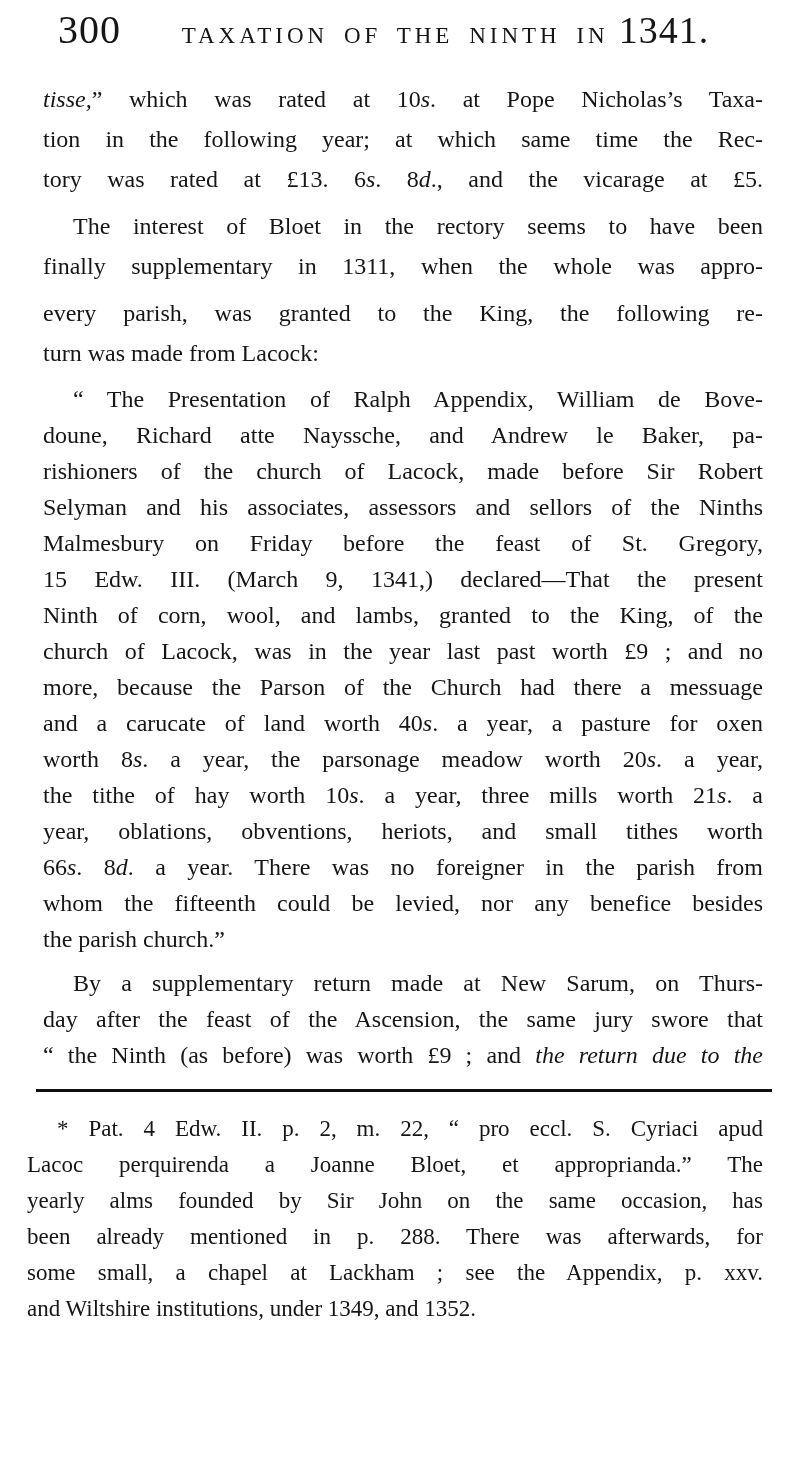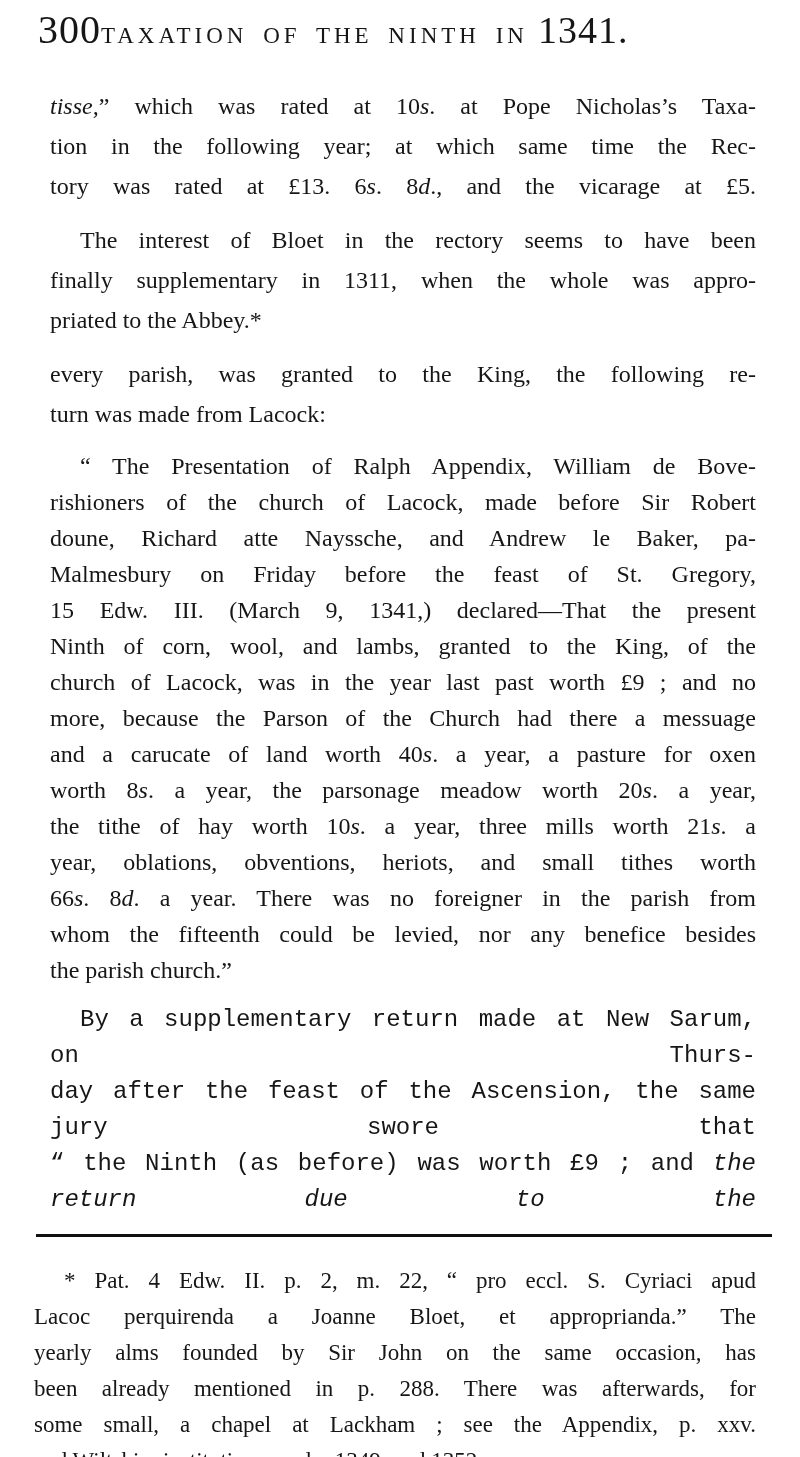--- a/index.html
+++ b/index.html
@@ -16,54 +16,55 @@
   
   .header {
     display: flex;
     align-items: baseline;
     padding: 8px 30px 0 38px;
   }
   .pagenum {
     font-size: 40px;
     line-height: 44px;
     letter-spacing: 1px;
+    margin-left: 20px;
   }
   .head-title {
     flex: 1;
-    text-align: left;
+    text-align: center;
     white-space: nowrap;
   }
   .title-caps {
     font-size: 23px;
     letter-spacing: 4px;
     word-spacing: 6px;
   }
   .title-year {
     font-size: 38px;
     letter-spacing: 1px;
     padding-left: 6px;
   }
   
   .body-text {
     padding: 20px 30px 0 36px;
     font-size: 24px;
   }
-  .para { margin: 14px; }
+  .para { margin: 7px; }
   .line {
     text-align: justify;
     text-align-last: justify;
     line-height: 40px;
     min-height: 40px;
   }
   .line.end { text-align-last: left; }
   .line.indent { text-indent: 30px; }
   .it { font-style: italic; }
   .para-quote .line, .para-supp .line { line-height: 36px; min-height: 36px; }
   .para-quote { margin-top: 8px; }
-  .para-supp  { margin-top: 8px; font-family: Liberation Mono, monospace; }
+  .para-supp  { margin-top: 8px; }
   
   .footnote-rule {
     border: none;
     border-top: 3px solid #101010;
     margin: 16px 28px 0 36px;
   }
   .footnote {
     padding: 12px 30px 0 20px;
     font-size: 23px;
   }
@@ -84,30 +85,30 @@
 
   <div class="body-text">
       <div class="para ">
         <div class="line"><span class="it">tisse,</span><span>” which was rated at 10</span><span class="it">s</span><span>. at Pope Nicholas’s Taxa-</span></div>
         <div class="line"><span>tion in the following year; at which same time the Rec-</span></div>
         <div class="line"><span>tory was rated at £13. 6</span><span class="it">s</span><span>. 8</span><span class="it">d</span><span>., and the vicarage at £5.</span></div>
       </div>
       <div class="para ">
         <div class="line indent"><span>The interest of Bloet in the rectory seems to have been</span></div>
         <div class="line"><span>finally supplementary in 1311, when the whole was appro-</span></div>
-        <div class="line end"><span>priated to the Abbey.*</span></div>
       </div>
       <div class="para ">
         <div class="line"><span>every parish, was granted to the King, the following re-</span></div>
         <div class="line end"><span>turn was made from Lacock:</span></div>
       </div>
       <div class="para para-quote">
         <div class="line indent"><span>“ The Presentation of Ralph Appendix, William de Bove-</span></div>
+        <div class="line"><span>doune, Richard atte Nayssche, and Andrew le Baker, pa-</span></div>
         <div class="line"><span>rishioners of the church of Lacock, made before Sir Robert</span></div>
-        <div class="line"><span>doune, Richard atte Nayssche, and Andrew le Baker, pa-</span></div>
+        <div class="line"><span>Selyman and his associates, assessors and sellors of the Ninths</span></div>
         <div class="line"><span>Malmesbury on Friday before the feast of St. Gregory,</span></div>
         <div class="line"><span>15 Edw. III. (March 9, 1341,) declared—That the present</span></div>
         <div class="line"><span>Ninth of corn, wool, and lambs, granted to the King, of the</span></div>
         <div class="line"><span>church of Lacock, was in the year last past worth £9 ; and no</span></div>
         <div class="line"><span>more, because the Parson of the Church had there a messuage</span></div>
         <div class="line"><span>and a carucate of land worth 40</span><span class="it">s</span><span>. a year, a pasture for oxen</span></div>
         <div class="line"><span>worth 8</span><span class="it">s</span><span>. a year, the parsonage meadow worth 20</span><span class="it">s</span><span>. a year,</span></div>
         <div class="line"><span>the tithe of hay worth 10</span><span class="it">s</span><span>. a year, three mills worth 21</span><span class="it">s</span><span>. a</span></div>
         <div class="line"><span>year, oblations, obventions, heriots, and small tithes worth</span></div>
         <div class="line"><span>66</span><span class="it">s</span><span>. 8</span><span class="it">d</span><span>. a year. There was no foreigner in the parish from</span></div>

